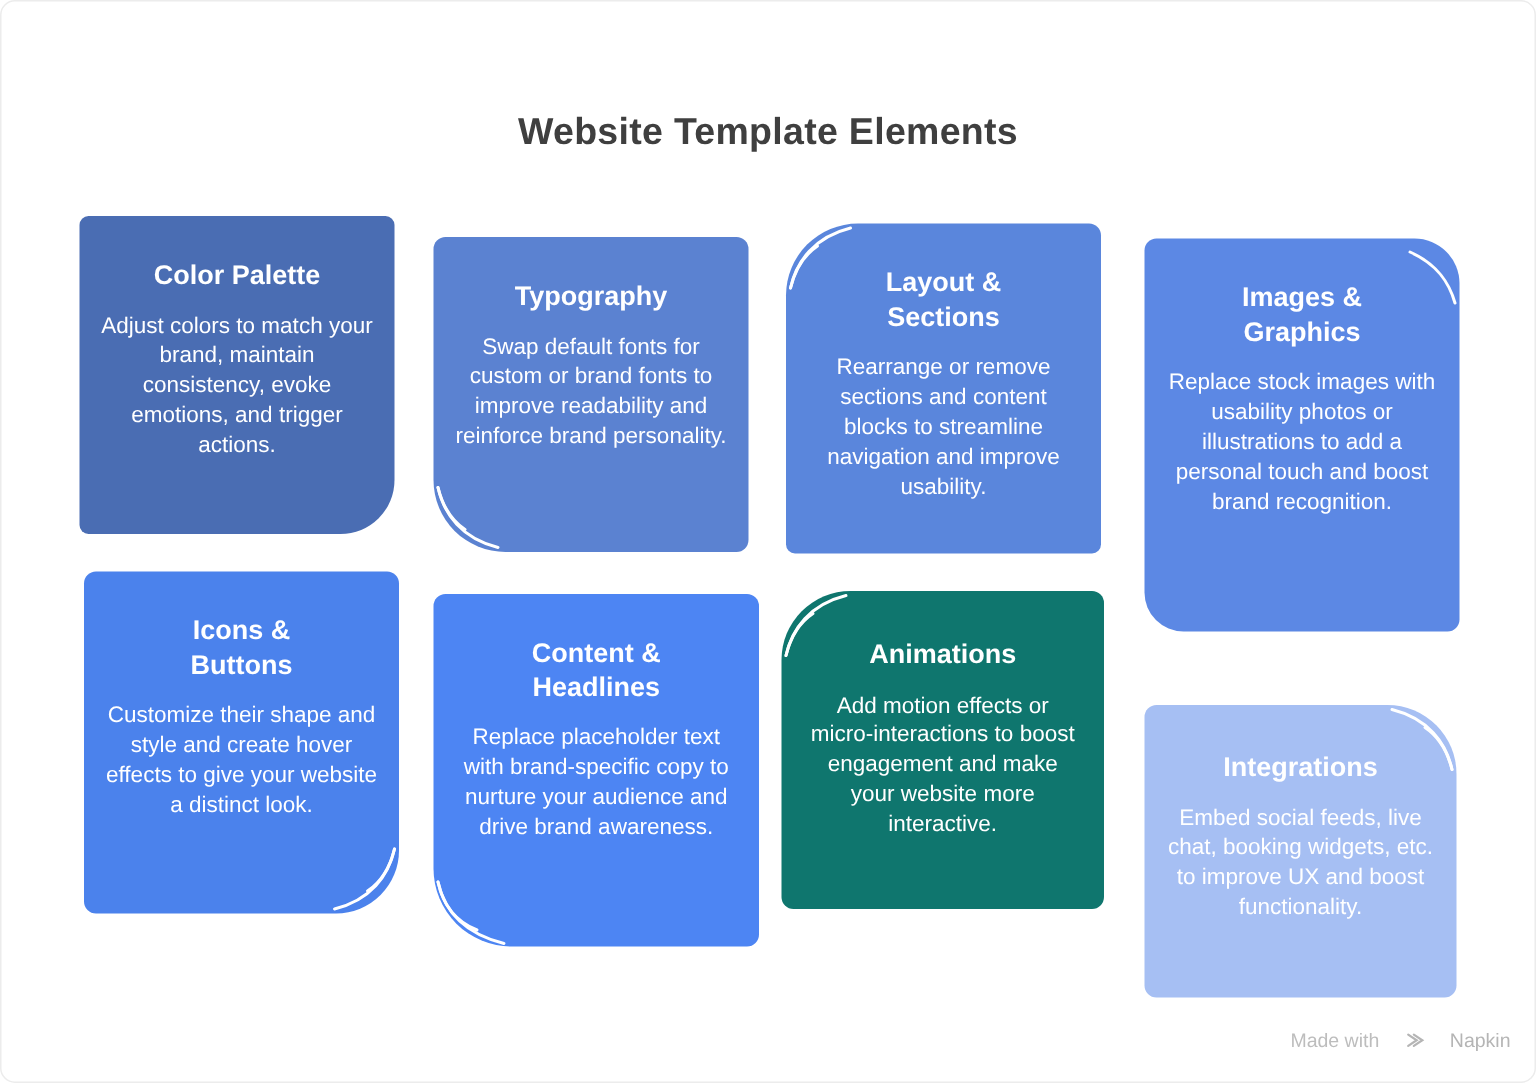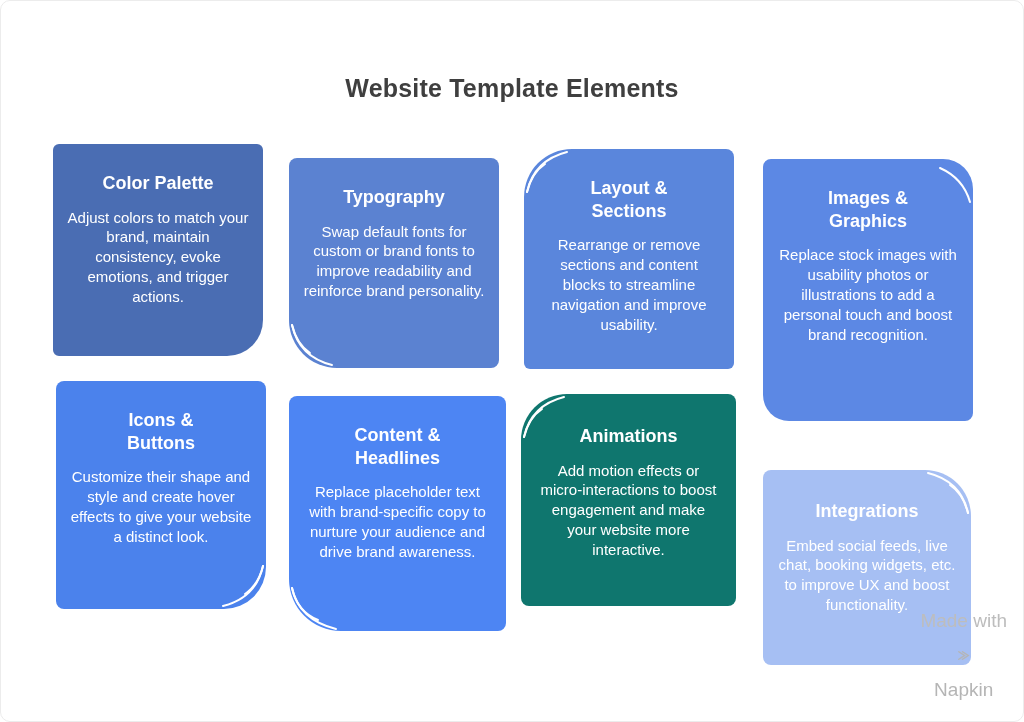--- a/index.html
+++ b/index.html
@@ -55,22 +55,21 @@
   .curl path{fill:none;stroke:#ffffff;stroke-width:2;stroke-linecap:round;}
   .curl.bl{left:-1px;bottom:-1px;}
   .curl.tl{left:-1px;top:-1px;transform:scaleY(-1);}
   .curl.br{right:-1px;bottom:-1px;transform:scaleX(-1);}
   .curl.tr{right:-1px;top:-1px;transform:scale(-1,-1);}
   .footer{
     position:absolute;
     right:16px;bottom:20px;
     display:flex;align-items:center;gap:16px;
     color:#bdbdbd;
-    font-size:19px;
-    flex-direction:column;
+    font-size:13px;
   }
   .napkin-logo{width:15px;height:15px;}
   .napkin-logo path{fill:none;stroke:#b5b5b5;stroke-width:1.6;stroke-linecap:round;}
   .brand{color:#b5b5b5;}
 </style>
 </head>
 <body>
 
 <div class="canvas">
 

